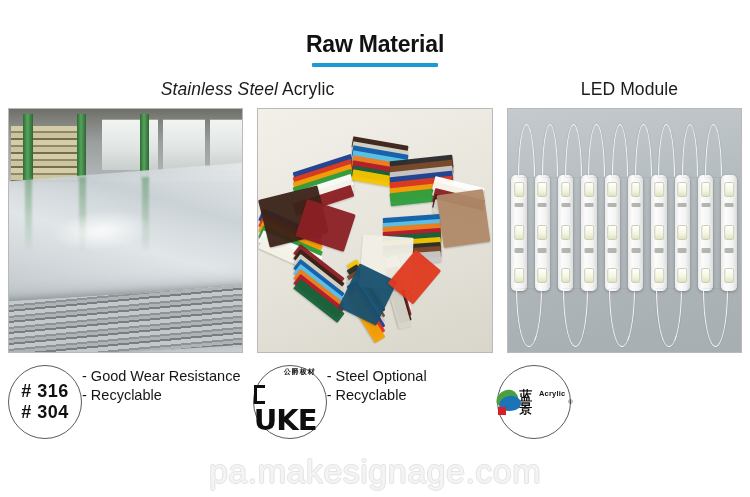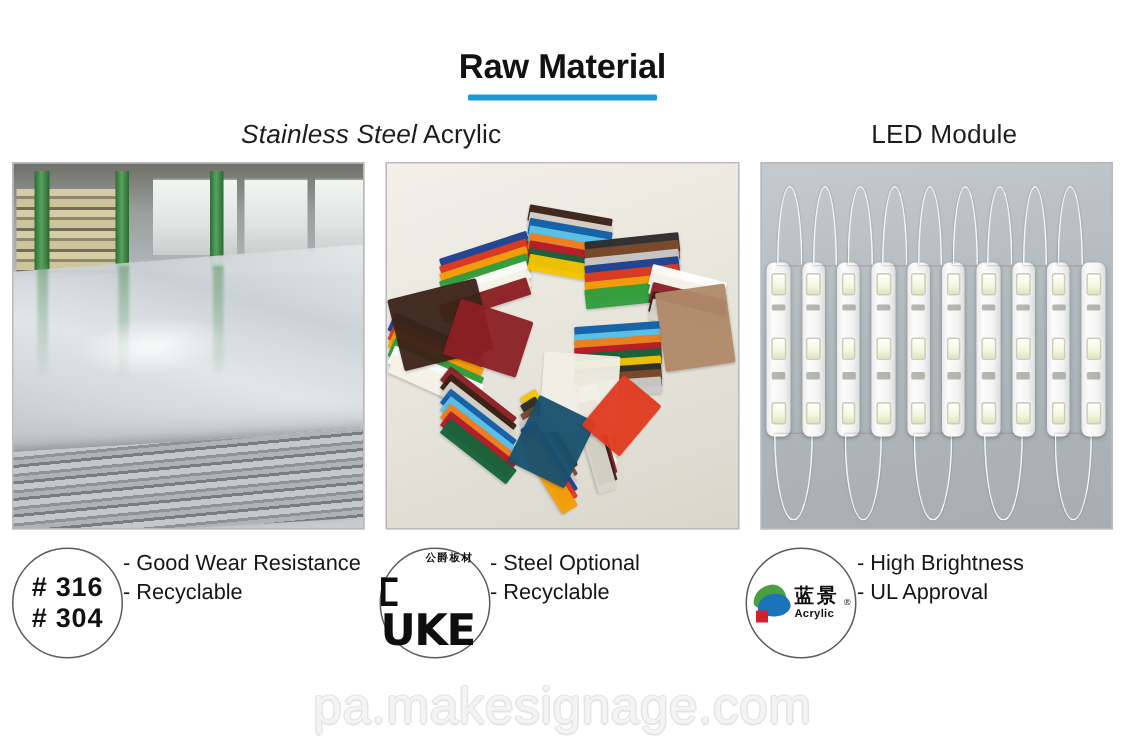--- a/index.html
+++ b/index.html
@@ -293,21 +293,21 @@
     width:22px; height:15px;
     background:#1b73b8;
     border-radius:50% 45% 45% 55% / 60% 55% 45% 40%;
     transform:rotate(-6deg);
   }
   .bv-red {
     position:absolute; left:2px; bottom:0;
     width:8px; height:8px;
     background:#d4222a;
   }
-  .bv-text { display:flex; flex-direction:column; line-height:1; }
+  .bv-text { display:flex; flex-direction:row; line-height:1; }
   .bv-cn {
     font-size:13px; font-weight:bold; color:#111;
     letter-spacing:2px;
     font-family:"DejaVu Sans",sans-serif;
   }
   .bv-en {
     font-size:7.5px; font-weight:bold; color:#111;
     letter-spacing:.2px;
     margin-top:1px;
   }
@@ -574,21 +574,17 @@
           <span class="bv-swoosh-b"></span>
           <span class="bv-red"></span>
         </span>
         <span class="bv-text">
           <span class="bv-cn">蓝景</span>
           <span class="bv-en">Acrylic</span>
         </span>
         <span class="bv-reg">®</span>
       </div>
     </div>
-    <div class="bullets">
-      <div class="bullet">- High Brightness</div>
-      <div class="bullet">- UL Approval</div>
-    </div>
   </div>
 
 </div>
 
 <div class="watermark">pa.makesignage.com</div>
 
 </body></html>

